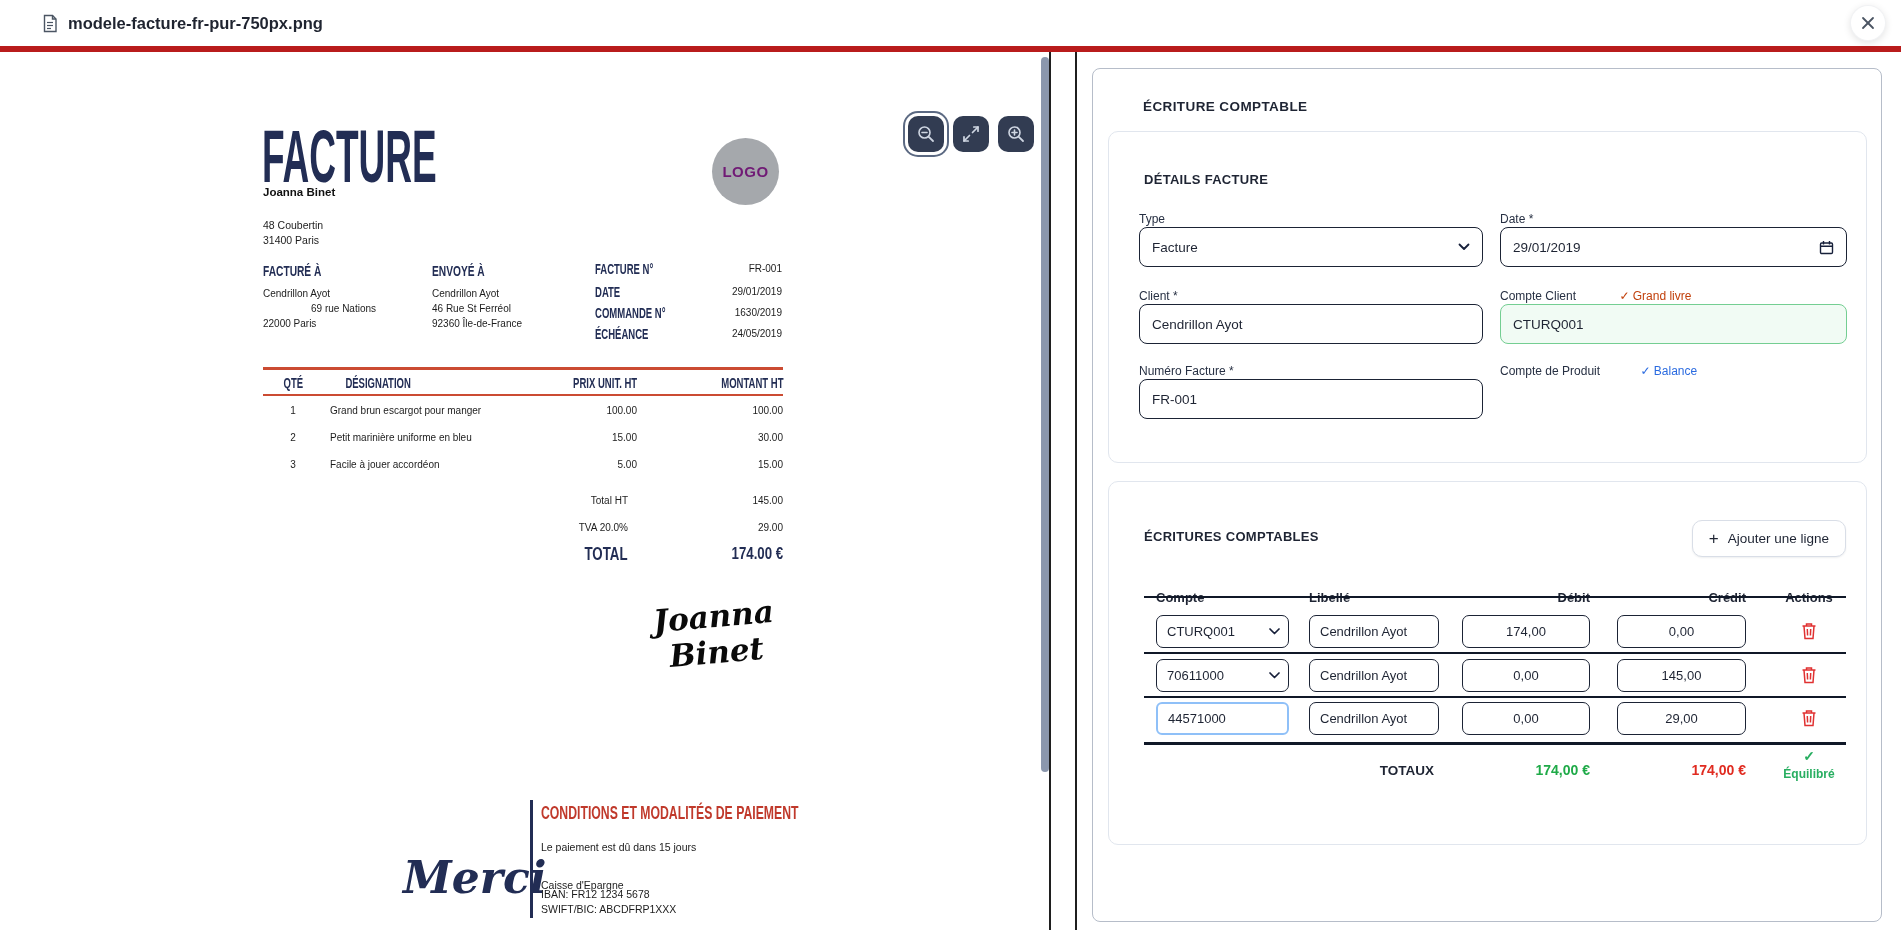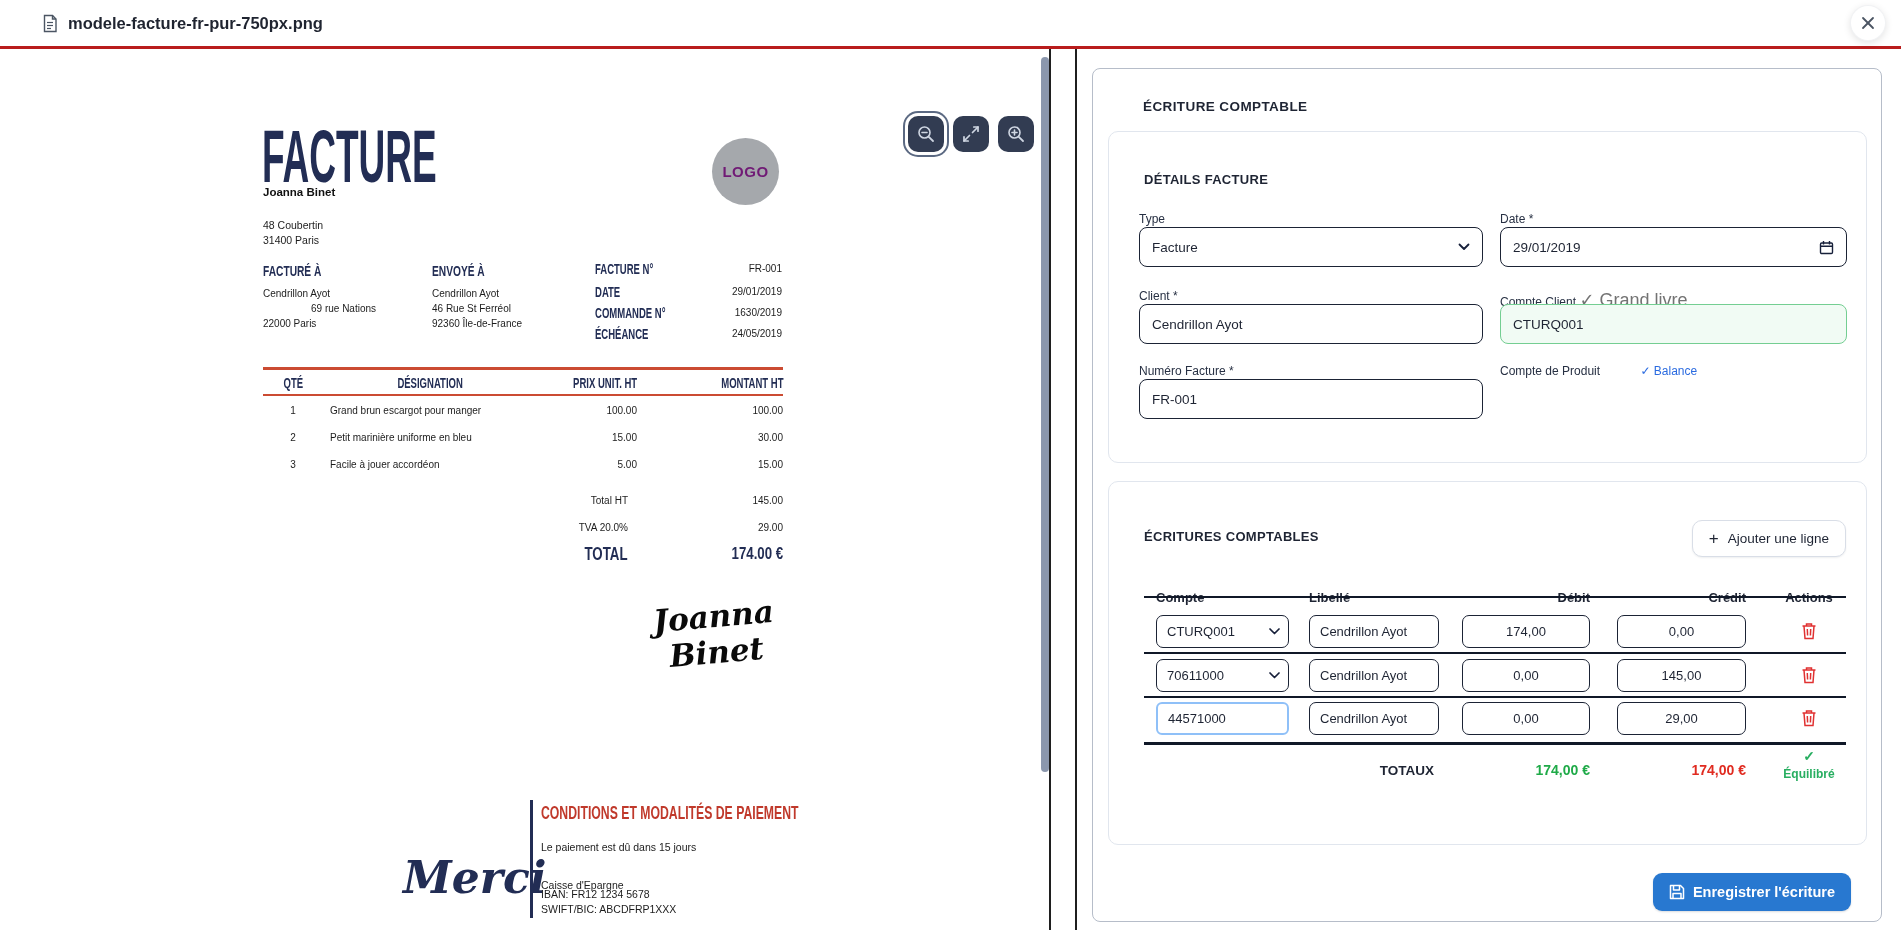--- a/index.html
+++ b/index.html
@@ -2,21 +2,21 @@
 <html><head>
 <meta charset="utf-8">
 <style>
   html,body{margin:0;padding:0;background:#fff;}
   body{font-family:"Liberation Sans",sans-serif;color:#1e2433;}
   #app{position:relative;width:1901px;height:930px;overflow:hidden;background:#fff;}
   .abs{position:absolute;}
 
   
   #topbar{position:absolute;left:0;top:0;width:1901px;height:46px;background:#fff;
-          border-bottom:3px solid #b91c1c;z-index:30;display:flex;align-items:center;}
+          border-bottom:6px solid #b91c1c;z-index:30;display:flex;align-items:center;}
   #topbar .fname{font-size:16.5px;font-weight:bold;color:#1f2430;margin-left:10px;}
   #doc-ic{margin-left:42px;display:flex;align-items:center;}
   #close-btn{position:absolute;right:16px;top:6px;width:34px;height:34px;border-radius:50%;
              background:#fff;border:none;cursor:pointer;display:flex;align-items:center;justify-content:center;
              box-shadow:0 0 0 1px #f1f2f4,0 2px 8px rgba(0,0,0,.14);}
 
   
   #viewer{position:absolute;left:0;top:46px;width:1049px;height:884px;background:#fff;}
   .tool-btn{position:absolute;width:36px;height:36px;border-radius:10px;background:#323c52;border:none;
             cursor:pointer;display:flex;align-items:center;justify-content:center;}
@@ -39,21 +39,21 @@
 
   
   #drawer{position:absolute;left:1075px;top:46px;width:826px;height:884px;background:#fff;border-left:2px solid #1f1f1f;}
   #ocard{position:absolute;left:15px;top:22px;width:788px;height:852px;border:1px solid #b6bdc9;border-radius:8px;background:#fff;}
   .card-title{font-size:13.5px;font-weight:bold;letter-spacing:.4px;color:#1e2433;}
   .icard{position:absolute;left:15px;width:757px;border:1px solid #e1e6ee;border-radius:10px;background:#fff;}
   #card-details{top:62px;height:330px;}
   #card-entries{top:412px;height:362px;}
   .sec-h{font-size:13px;font-weight:bold;letter-spacing:.3px;color:#1e2433;}
   .flabel{font-size:12px;color:#273043;}
-  .badge-g{color:#737373;font-size:18px;}
+  .badge-g{color:#c2410c;font-size:12px;margin-left:40px;}
   .badge-b{color:#2b6be0;font-size:12px;margin-left:37px;}
   .field{position:absolute;height:40px;border:1.5px solid #1b2335;border-radius:8px;background:#fff;
          display:flex;align-items:center;padding:0 12px;font-size:13.5px;color:#1e2433;box-sizing:border-box;
          white-space:nowrap;overflow:hidden;}
   .field .chev{margin-left:auto;flex:0 0 auto;}
   .field.green{border-color:#74ce92;background:#f1fbf4;}
 
   #add-btn{position:absolute;right:20px;top:38px;height:37px;border-radius:10px;border:1px solid #d9dee7;background:#fff;
            box-shadow:0 1px 2px rgba(16,24,40,.07);display:flex;align-items:center;gap:9px;padding:0 16px;
            font-size:13.5px;color:#1e2433;cursor:pointer;font-family:inherit;}
@@ -163,21 +163,21 @@
   <div class="abs ival" style="right:1119px;top:263px;">FR-001</div>
   <div class="abs nav ith" style="left:595px;top:284px;"><span class="cx" style="transform:scaleX(.68);">DATE</span></div>
   <div class="abs ival" style="right:1119px;top:286px;">29/01/2019</div>
   <div class="abs nav ith" style="left:595px;top:305px;"><span class="cx" style="transform:scaleX(.68);">COMMANDE N°</span></div>
   <div class="abs ival" style="right:1119px;top:307px;">1630/2019</div>
   <div class="abs nav ith" style="left:595px;top:326px;"><span class="cx" style="transform:scaleX(.68);">ÉCHÉANCE</span></div>
   <div class="abs ival" style="right:1119px;top:328px;">24/05/2019</div>
 
   <div class="abs redline" style="left:263px;top:367px;width:520px;height:2.5px;"></div>
   <div class="abs nav ith" style="left:263px;top:375px;width:60px;text-align:center;"><span class="cx oC" style="transform:scaleX(.68);">QTÉ</span></div>
-  <div class="abs nav ith" style="left:330px;top:375px;width:200px;text-align:center;"><span class="cx oC" style="transform:scaleX(.68);">DÉSIGNATION</span></div>
+  <div class="abs nav ith" style="left:330px;top:375px;width:200px;"><span class="cx oC" style="transform:scaleX(.68);">DÉSIGNATION</span></div>
   <div class="abs nav ith" style="right:1264px;top:375px;"><span class="cx oR" style="transform:scaleX(.68);">PRIX UNIT. HT</span></div>
   <div class="abs nav ith" style="right:1118px;top:375px;"><span class="cx oR" style="transform:scaleX(.68);">MONTANT HT</span></div>
   <div class="abs redline" style="left:263px;top:394px;width:520px;height:2px;"></div>
 
   <div class="abs ival" style="left:263px;top:405px;width:60px;text-align:center;">1</div>
   <div class="abs ival" style="left:330px;top:405px;">Grand brun escargot pour manger</div>
   <div class="abs ival" style="right:1264px;top:405px;">100.00</div>
   <div class="abs ival" style="right:1118px;top:405px;">100.00</div>
 
   <div class="abs ival" style="left:263px;top:432px;width:60px;text-align:center;">2</div>
@@ -362,26 +362,16 @@
 
           <div class="tline" style="top:260px;height:3px;"></div>
           <div class="tot" style="left:140px;top:281px;width:150px;text-align:right;font-size:13.5px;color:#1e2433;">TOTAUX</div>
           <div class="tot" style="left:306px;top:280px;width:140px;text-align:right;font-size:14px;color:#1faa48;">174,00 €</div>
           <div class="tot" style="left:462px;top:280px;width:140px;text-align:right;font-size:14px;color:#e02b20;">174,00 €</div>
           <div class="abs" style="left:625px;top:266px;width:80px;text-align:center;color:#27ae60;font-size:14px;font-weight:bold;">✓</div>
           <div class="tot" style="left:625px;top:285px;width:80px;text-align:center;font-size:12px;color:#27ae60;">Équilibré</div>
         </div>
       </section>
 
-      <button id="save-btn">
-        <span style="display:flex;">
-          <svg width="16" height="16" viewBox="0 0 16 16" fill="none" stroke="#fff" stroke-width="1.5" stroke-linejoin="round">
-            <path d="M1.5 1.5h10l3 3v10h-13z"></path>
-            <path d="M4.5 1.5v4.5h6V1.5"></path>
-            <path d="M4 14.5V9.5h8v5"></path>
-          </svg>
-        </span>
-        <span>Enregistrer l'écriture</span>
-      </button>
     </div>
   </aside>
 
 </div>
 
 </body></html>

